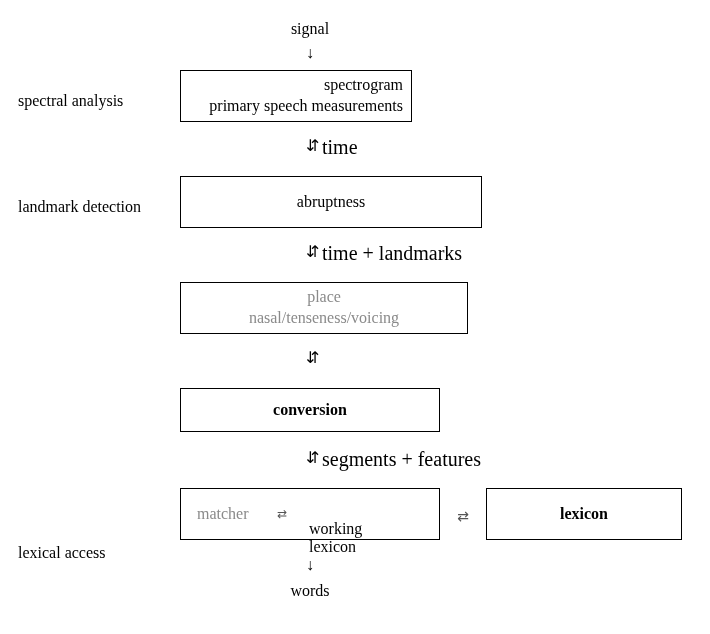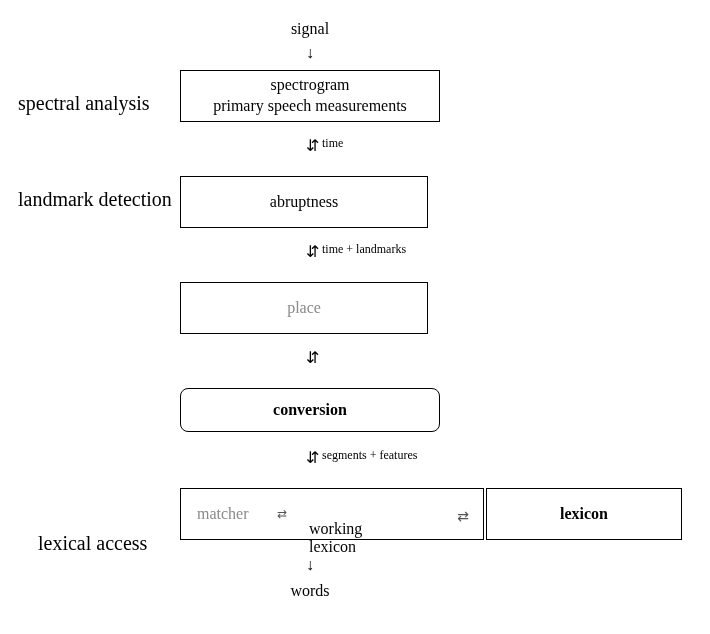--- a/index.html
+++ b/index.html
@@ -11,21 +11,21 @@
   color: #000;
 }
 .diagram {
   position: relative;
   width: 690px;
   height: 600px;
 }
 .side-label {
   position: absolute;
   left: 8px;
-  font-size: 20px;
+  font-size: 16px;
 }
 .box {
   position: absolute;
   border: 1px solid #000;
   background: #fff;
   text-align: center;
   padding: 6px 8px;
   box-sizing: border-box;
   display: flex;
   flex-direction: column;
@@ -52,21 +52,21 @@
 .arrow-down {
   position: absolute;
   left: 296px;
   width: 8px;
   text-align: center;
   font-size: 16px;
 }
 .conn-label {
   position: absolute;
   left: 312px;
-  font-size: 12px;
+  font-size: 20px;
 }
 .double-arrow {
   position: absolute;
   font-size: 14px;
   text-align: center;
 }
 .lexbox {
   position: absolute;
   border: 1px solid #000;
   background: #fff;
@@ -86,52 +86,53 @@
 </style>
 </head>
 <body>
 
 <div class="diagram">
 
   <div class="top-label" style="top:0;">signal</div>
   <div class="arrow-down" style="top:24px;">↓</div>
 
   <div class="side-label" style="top:72px;">spectral analysis</div>
-  <div class="side-label" style="top:168px;">landmark detection</div>
-  <div class="side-label" style="top:512px;margin-left:20px;">lexical access</div>
+  <div class="side-label" style="top:178px;">landmark detection</div>
+  <div class="side-label" style="top:524px;">lexical access</div>
 
-  <div class="box" style="top:50px; left:170px; width:260px; height:52px;">
+  <div class="box" style="top:50px; left:170px; width:232px; height:52px;align-items:flex-end;">
     <span class="box-line">spectrogram</span>
     <span class="box-line">primary speech measurements</span>
   </div>
 
   <div class="arrow-down" style="top:116px;">⇵</div>
   <div class="conn-label" style="top:116px;">time</div>
 
-  <div class="box" style="top:156px; left:170px; width:248px; height:52px;justify-content:center;">
+  <div class="box" style="top:156px; left:170px; width:302px; height:52px;justify-content:center;">
     <span class="box-line">abruptness</span>
   </div>
 
   <div class="arrow-down" style="top:222px;">⇵</div>
   <div class="conn-label" style="top:222px;">time + landmarks</div>
 
-  <div class="box" style="top:262px; left:170px; width:248px; height:52px;">
+  <div class="box" style="top:262px; left:170px; width:288px; height:52px;">
     <span class="box-line faded">place</span>
+    <span class="box-line faded">nasal/tenseness/voicing</span>
   </div>
 
   <div class="arrow-down" style="top:328px;">⇵</div>
 
-  <div class="box" style="top:368px; left:170px; width:260px; height:44px;border-radius:8px;">
+  <div class="box" style="top:368px; left:170px; width:260px; height:44px;">
     <span class="box-line bold">conversion</span>
   </div>
 
   <div class="arrow-down" style="top:428px;">⇵</div>
   <div class="conn-label" style="top:428px;">segments + features</div>
 
-  <div class="lexbox" style="top:468px; left:170px; width:304px; height:52px;">
+  <div class="lexbox" style="top:468px; left:170px; width:260px; height:52px;">
     <span class="matcher">matcher</span>
     <span class="sub-arrow" style="position:absolute; left:96px;">⇄</span>
     <span style="position:absolute; left:128px; width:110px; text-align:left;margin-top:48px;">
       <span style="display:block">working</span>
       <span style="display:block">lexicon</span>
     </span>
   </div>
 
   <div class="double-arrow" style="top:488px; left:440px; width:26px; color:#555;">⇄</div>
 

